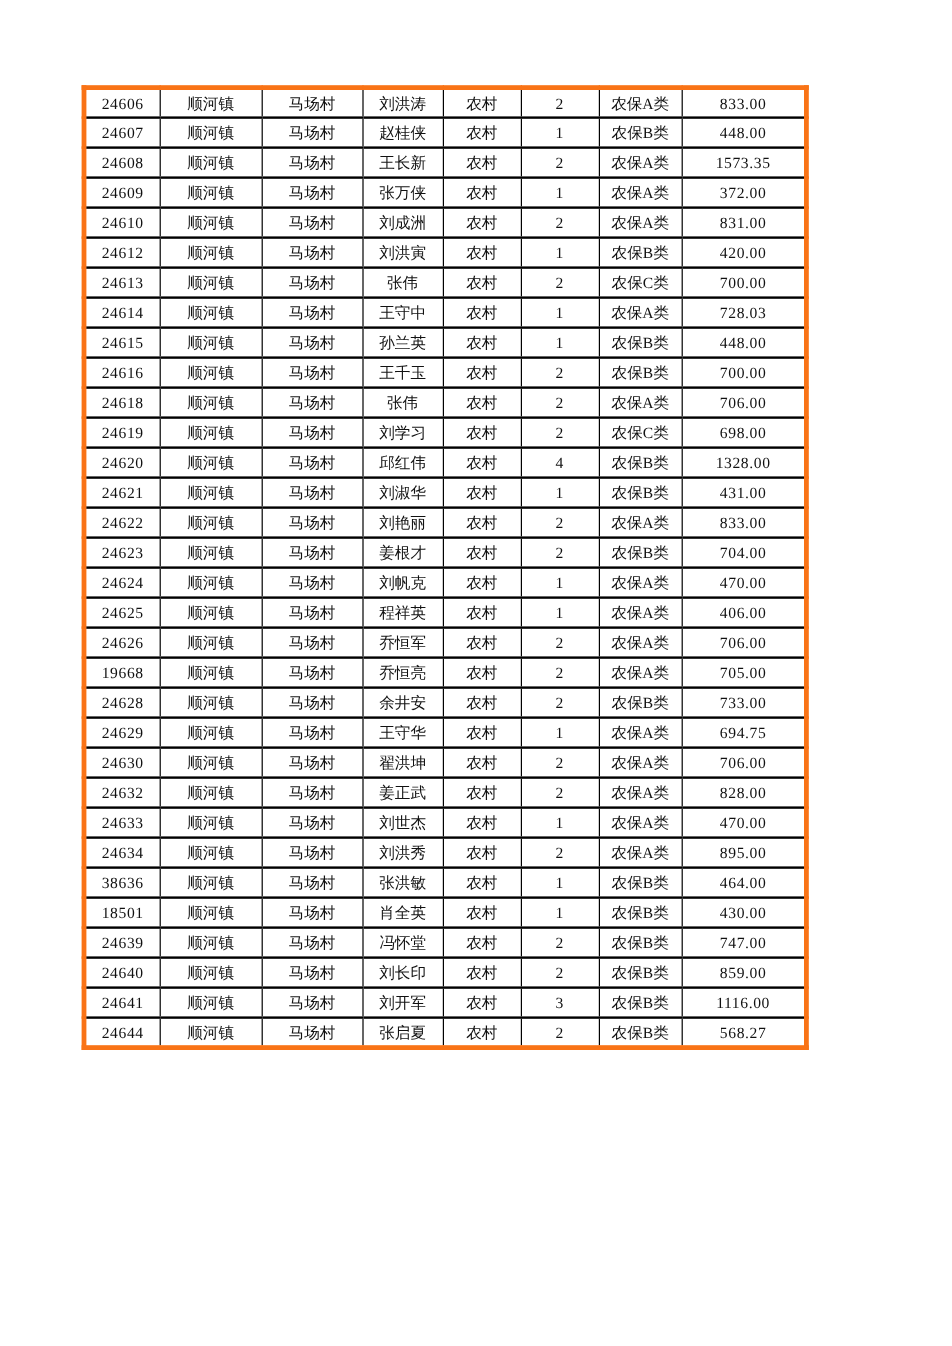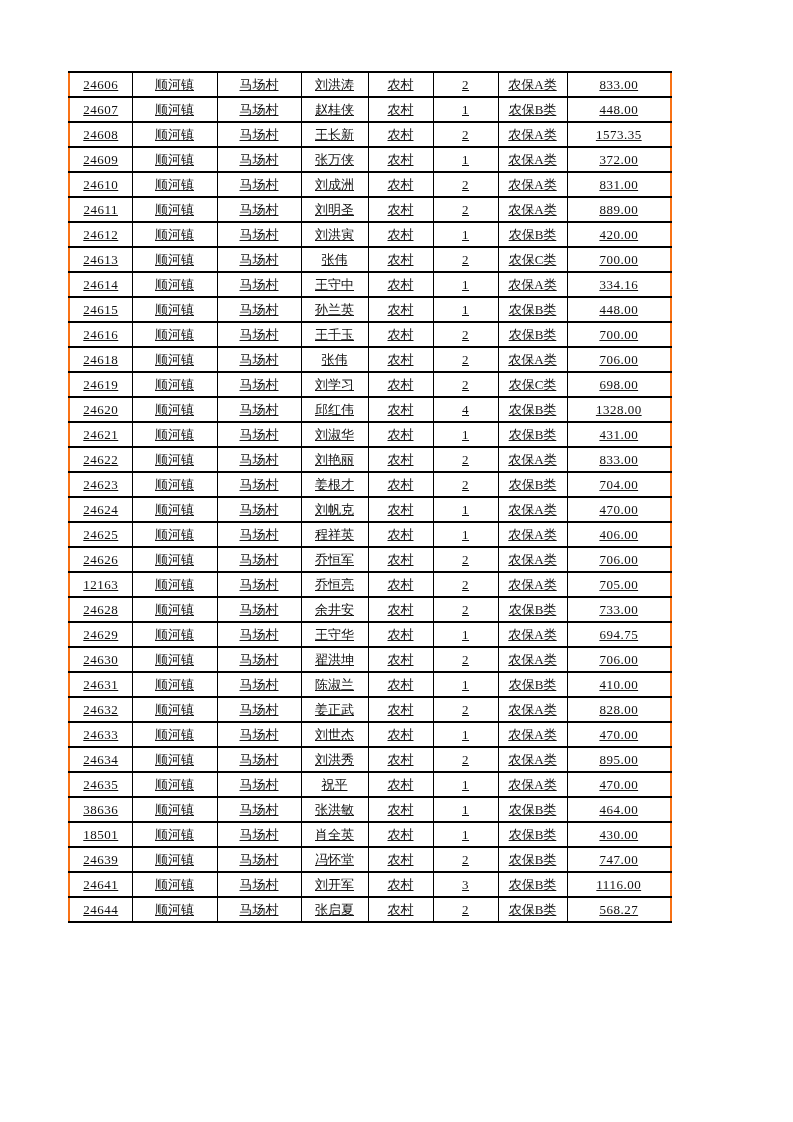--- a/index.html
+++ b/index.html
@@ -15,22 +15,21 @@
     overflow: hidden;
     font-family: "Liberation Serif", "DejaVu Serif", serif;
     color: #111111;
   }
   table.roster {
     position: absolute;
     left: 68px;
     top: 71px;
     border-collapse: collapse;
     table-layout: fixed;
-    border: 2px solid #f97316;
-    text-decoration: underline;
+    border: 4px solid #f97316;
   }
   table.roster td {
     border-left: 1px solid #000000;
     border-right: 1px solid #000000;
     border-top: 2px solid #000000;
     border-bottom: 2px solid #000000;
     text-align: center;
     vertical-align: middle;
     font-size: 13px;
     line-height: 1;
@@ -106,30 +105,20 @@
           <td class="num">24610</td>
           <td>顺河镇</td>
           <td>马场村</td>
           <td>刘成洲</td>
           <td>农村</td>
           <td class="num">2</td>
           <td>农保A类</td>
           <td class="num">831.00</td>
         </tr>
         <tr>
-          <td class="num">24611</td>
-          <td>顺河镇</td>
-          <td>马场村</td>
-          <td>刘明圣</td>
-          <td>农村</td>
-          <td class="num">2</td>
-          <td>农保A类</td>
-          <td class="num">889.00</td>
-        </tr>
-        <tr>
           <td class="num">24612</td>
           <td>顺河镇</td>
           <td>马场村</td>
           <td>刘洪寅</td>
           <td>农村</td>
           <td class="num">1</td>
           <td>农保B类</td>
           <td class="num">420.00</td>
         </tr>
         <tr>
@@ -143,21 +132,21 @@
           <td class="num">700.00</td>
         </tr>
         <tr>
           <td class="num">24614</td>
           <td>顺河镇</td>
           <td>马场村</td>
           <td>王守中</td>
           <td>农村</td>
           <td class="num">1</td>
           <td>农保A类</td>
-          <td class="num">334.16</td>
+          <td class="num">728.03</td>
         </tr>
         <tr>
           <td class="num">24615</td>
           <td>顺河镇</td>
           <td>马场村</td>
           <td>孙兰英</td>
           <td>农村</td>
           <td class="num">1</td>
           <td>农保B类</td>
           <td class="num">448.00</td>
@@ -256,21 +245,21 @@
           <td class="num">24626</td>
           <td>顺河镇</td>
           <td>马场村</td>
           <td>乔恒军</td>
           <td>农村</td>
           <td class="num">2</td>
           <td>农保A类</td>
           <td class="num">706.00</td>
         </tr>
         <tr>
-          <td class="num">12163</td>
+          <td class="num">19668</td>
           <td>顺河镇</td>
           <td>马场村</td>
           <td>乔恒亮</td>
           <td>农村</td>
           <td class="num">2</td>
           <td>农保A类</td>
           <td class="num">705.00</td>
         </tr>
         <tr>
           <td class="num">24628</td>
@@ -296,30 +285,20 @@
           <td class="num">24630</td>
           <td>顺河镇</td>
           <td>马场村</td>
           <td>翟洪坤</td>
           <td>农村</td>
           <td class="num">2</td>
           <td>农保A类</td>
           <td class="num">706.00</td>
         </tr>
         <tr>
-          <td class="num">24631</td>
-          <td>顺河镇</td>
-          <td>马场村</td>
-          <td>陈淑兰</td>
-          <td>农村</td>
-          <td class="num">1</td>
-          <td>农保B类</td>
-          <td class="num">410.00</td>
-        </tr>
-        <tr>
           <td class="num">24632</td>
           <td>顺河镇</td>
           <td>马场村</td>
           <td>姜正武</td>
           <td>农村</td>
           <td class="num">2</td>
           <td>农保A类</td>
           <td class="num">828.00</td>
         </tr>
         <tr>
@@ -336,30 +315,20 @@
           <td class="num">24634</td>
           <td>顺河镇</td>
           <td>马场村</td>
           <td>刘洪秀</td>
           <td>农村</td>
           <td class="num">2</td>
           <td>农保A类</td>
           <td class="num">895.00</td>
         </tr>
         <tr>
-          <td class="num">24635</td>
-          <td>顺河镇</td>
-          <td>马场村</td>
-          <td>祝平</td>
-          <td>农村</td>
-          <td class="num">1</td>
-          <td>农保A类</td>
-          <td class="num">470.00</td>
-        </tr>
-        <tr>
           <td class="num">38636</td>
           <td>顺河镇</td>
           <td>马场村</td>
           <td>张洪敏</td>
           <td>农村</td>
           <td class="num">1</td>
           <td>农保B类</td>
           <td class="num">464.00</td>
         </tr>
         <tr>
@@ -374,20 +343,30 @@
         </tr>
         <tr>
           <td class="num">24639</td>
           <td>顺河镇</td>
           <td>马场村</td>
           <td>冯怀堂</td>
           <td>农村</td>
           <td class="num">2</td>
           <td>农保B类</td>
           <td class="num">747.00</td>
+        </tr>
+        <tr>
+          <td class="num">24640</td>
+          <td>顺河镇</td>
+          <td>马场村</td>
+          <td>刘长印</td>
+          <td>农村</td>
+          <td class="num">2</td>
+          <td>农保B类</td>
+          <td class="num">859.00</td>
         </tr>
         <tr>
           <td class="num">24641</td>
           <td>顺河镇</td>
           <td>马场村</td>
           <td>刘开军</td>
           <td>农村</td>
           <td class="num">3</td>
           <td>农保B类</td>
           <td class="num">1116.00</td>

